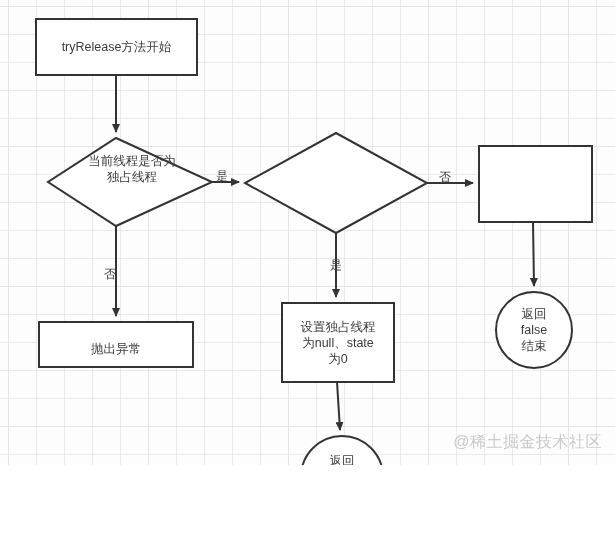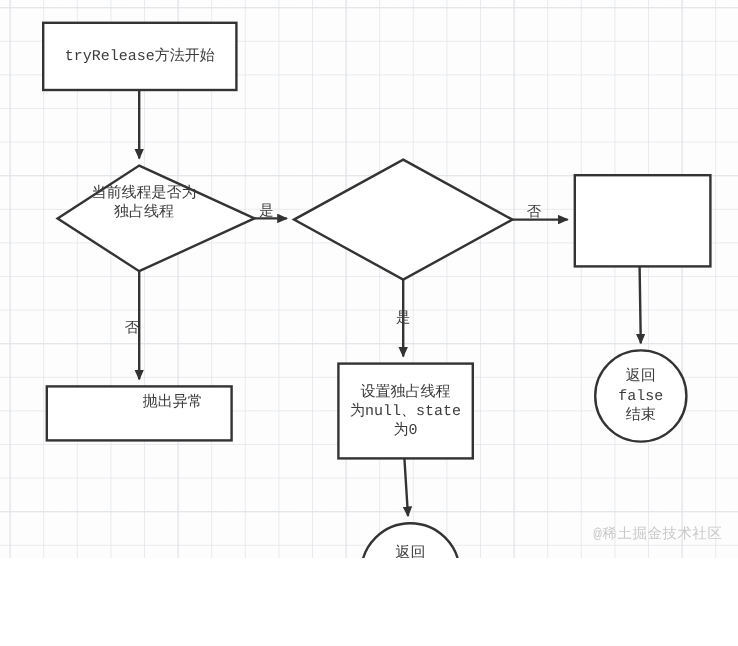--- a/index.html
+++ b/index.html
@@ -13,21 +13,21 @@
     height: 465px;
     background-color: #fdfdfd;
     background-image:
       linear-gradient(to right, rgba(225,228,232,0.75) 1px, transparent 1px),
       linear-gradient(to bottom, rgba(225,228,232,0.75) 1px, transparent 1px),
       linear-gradient(to right, rgba(206,211,217,0.55) 1px, transparent 1px),
       linear-gradient(to bottom, rgba(206,211,217,0.55) 1px, transparent 1px);
     background-size: 28px 28px, 28px 28px, 140px 140px, 140px 140px;
     background-position: 8px 6px, 8px 6px, 8px 6px, 8px 6px;
     overflow: hidden;
-    font-family: Liberation Mono, monospace;
+    font-family: Liberation Sans, sans-serif;
   }
   #flow-svg {
     position: absolute;
     left: 0;
     top: 0;
     width: 615px;
     height: 538px;
   }
   .node-shape {
     fill: #ffffff;
@@ -57,21 +57,21 @@
     font-size: 12px;
     line-height: 14px;
     text-align: center;
     background: transparent;
   }
   .watermark {
     position: absolute;
     right: 13px;
     bottom: 12px;
     color: #c9c9c9;
-    font-size: 12px;
+    font-size: 16px;
     letter-spacing: 0.5px;
   }
 </style>
 </head>
 <body>
 
 <div id="canvas">
 
   <svg id="flow-svg" viewBox="0 0 615 538">
     <defs>
@@ -92,23 +92,23 @@
     <line class="edge-line" x1="116" y1="75" x2="116" y2="132" marker-end="url(#arrowhead)"></line>
     <line class="edge-line" x1="212" y1="182" x2="239" y2="182" marker-end="url(#arrowhead)"></line>
     <line class="edge-line" x1="116" y1="226" x2="116" y2="316" marker-end="url(#arrowhead)"></line>
     <line class="edge-line" x1="427" y1="183" x2="473" y2="183" marker-end="url(#arrowhead)"></line>
     <line class="edge-line" x1="336" y1="233" x2="336" y2="297" marker-end="url(#arrowhead)"></line>
     <line class="edge-line" x1="337" y1="382" x2="340" y2="430" marker-end="url(#arrowhead)"></line>
     <line class="edge-line" x1="533" y1="222" x2="534" y2="286" marker-end="url(#arrowhead)"></line>
   </svg>
 
   <div class="node-label" style="left:36px; top:19px; width:161px; height:56px;">tryRelease方法开始</div>
-  <div class="node-label" style="left:50px; top:152px; width:140px; height:34px;">当前线程是否为
+  <div class="node-label" style="left:62px; top:152px; width:140px; height:34px;">当前线程是否为
 独占线程</div>
-  <div class="node-label" style="left:39px; top:312px; width:154px; height:45px;margin-left:28px;">抛出异常</div>
+  <div class="node-label" style="left:39px; top:326px; width:154px; height:45px;">抛出异常</div>
   <div class="node-label" style="left:282px; top:303px; width:112px; height:79px;">设置独占线程
 为null、state
 为0</div>
   <div class="node-label" style="left:301px; top:436px; width:82px; height:82px;">返回
 true
 结束</div>
   <div class="node-label" style="left:496px; top:292px; width:76px; height:76px;">返回
 false
 结束</div>
 

